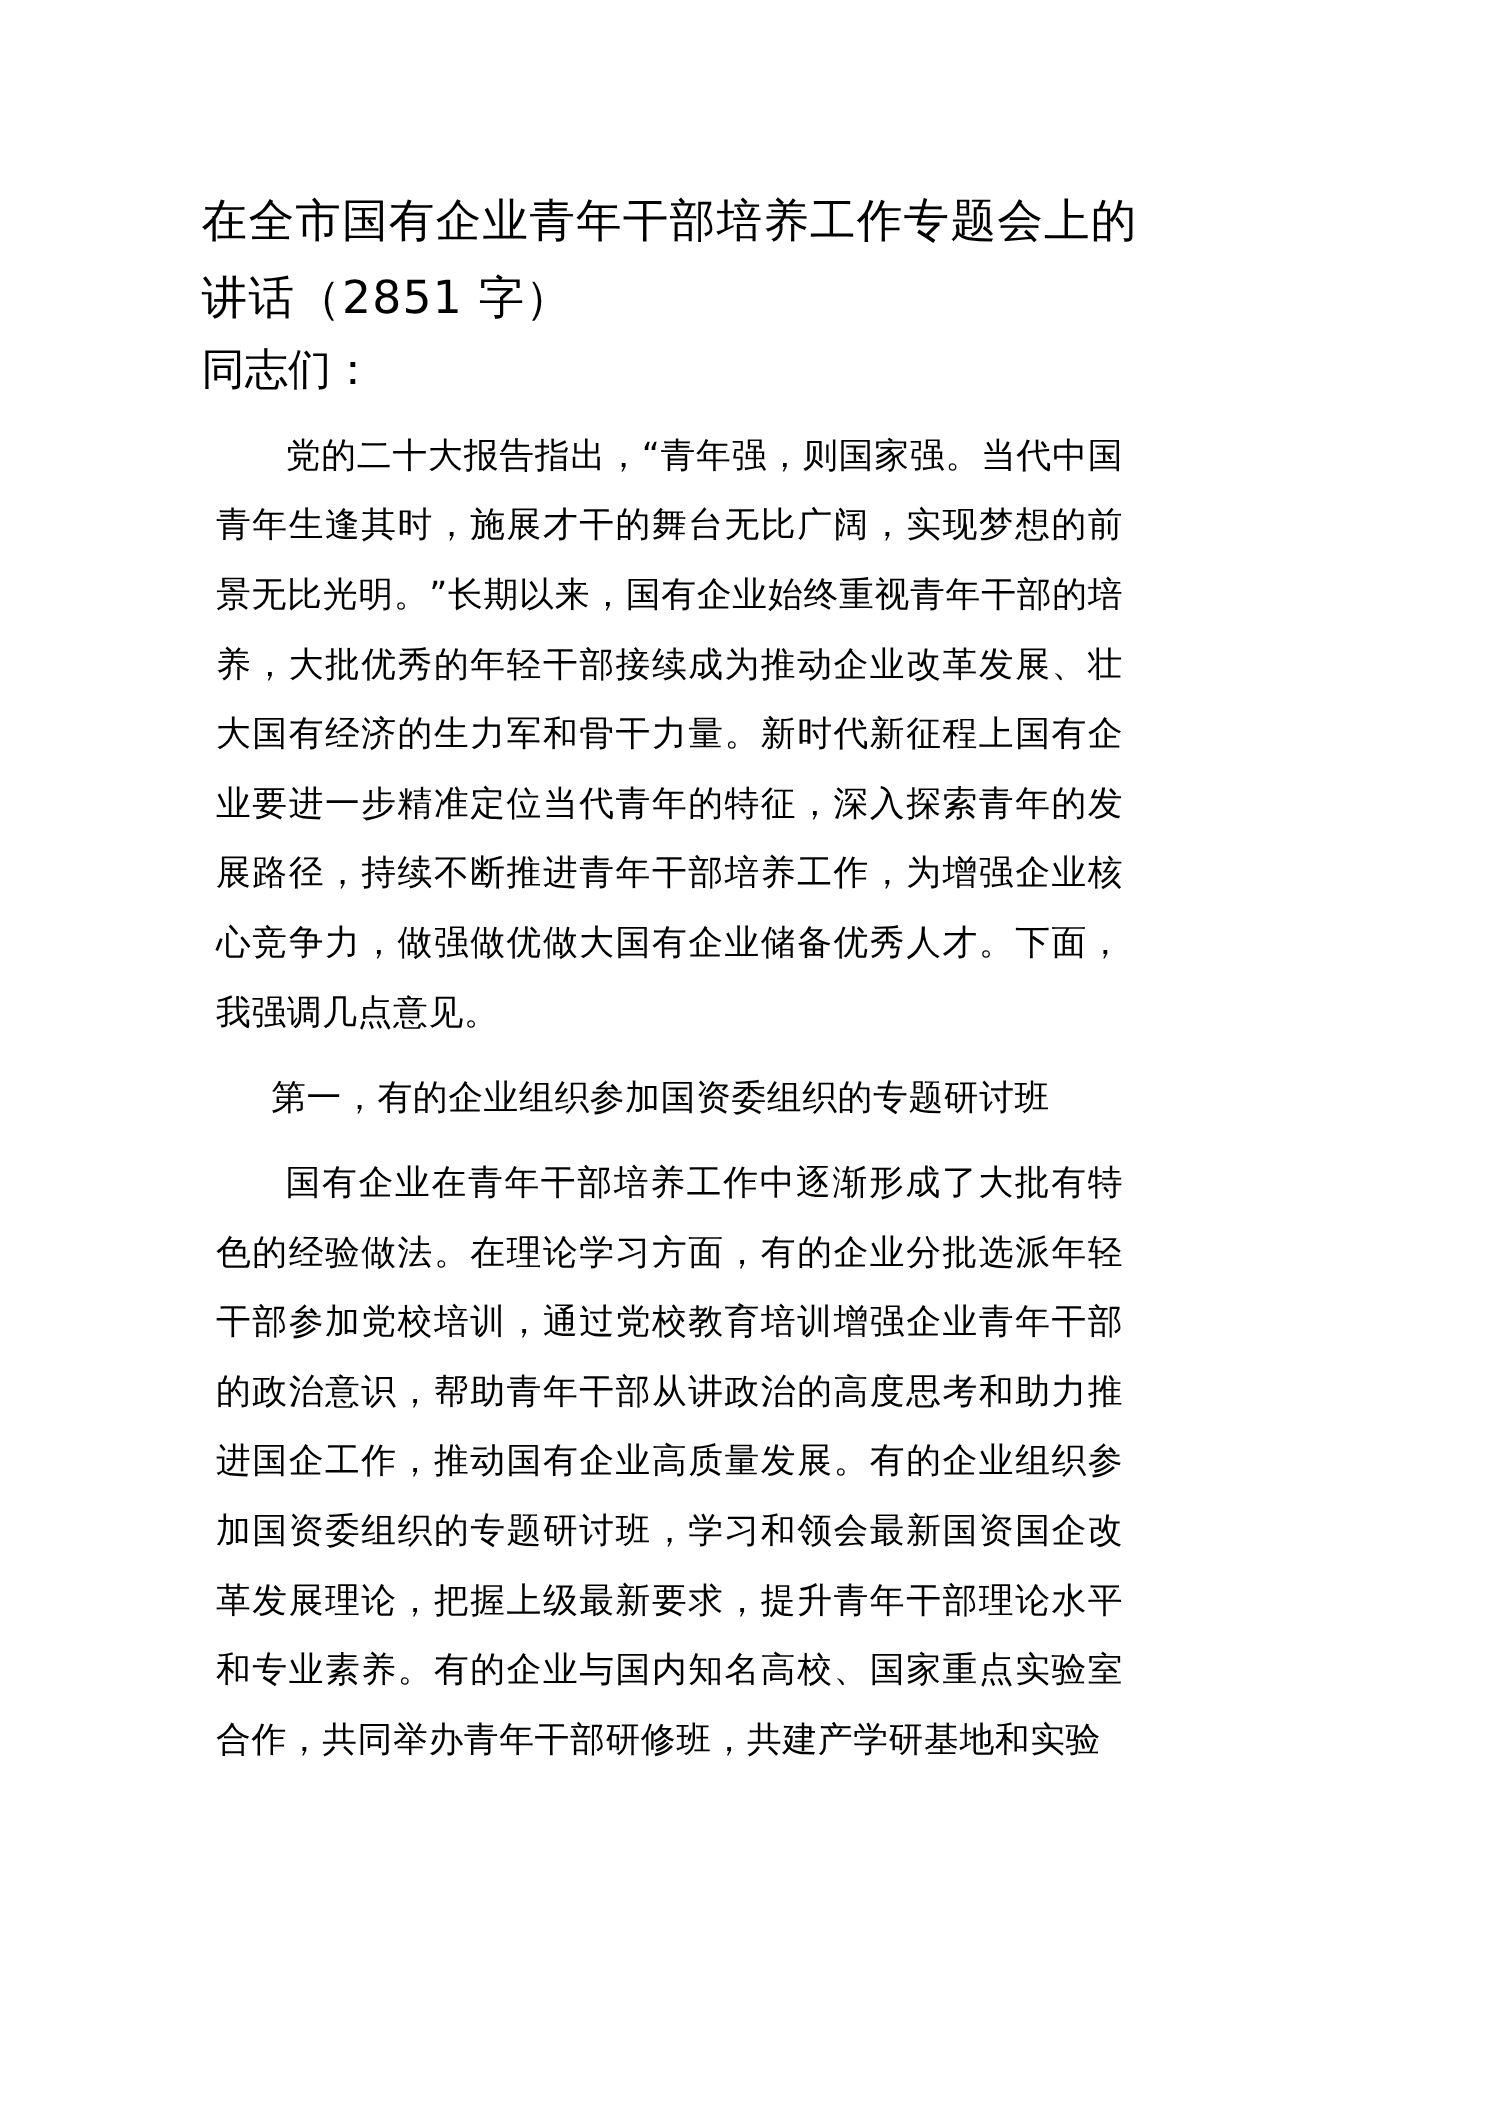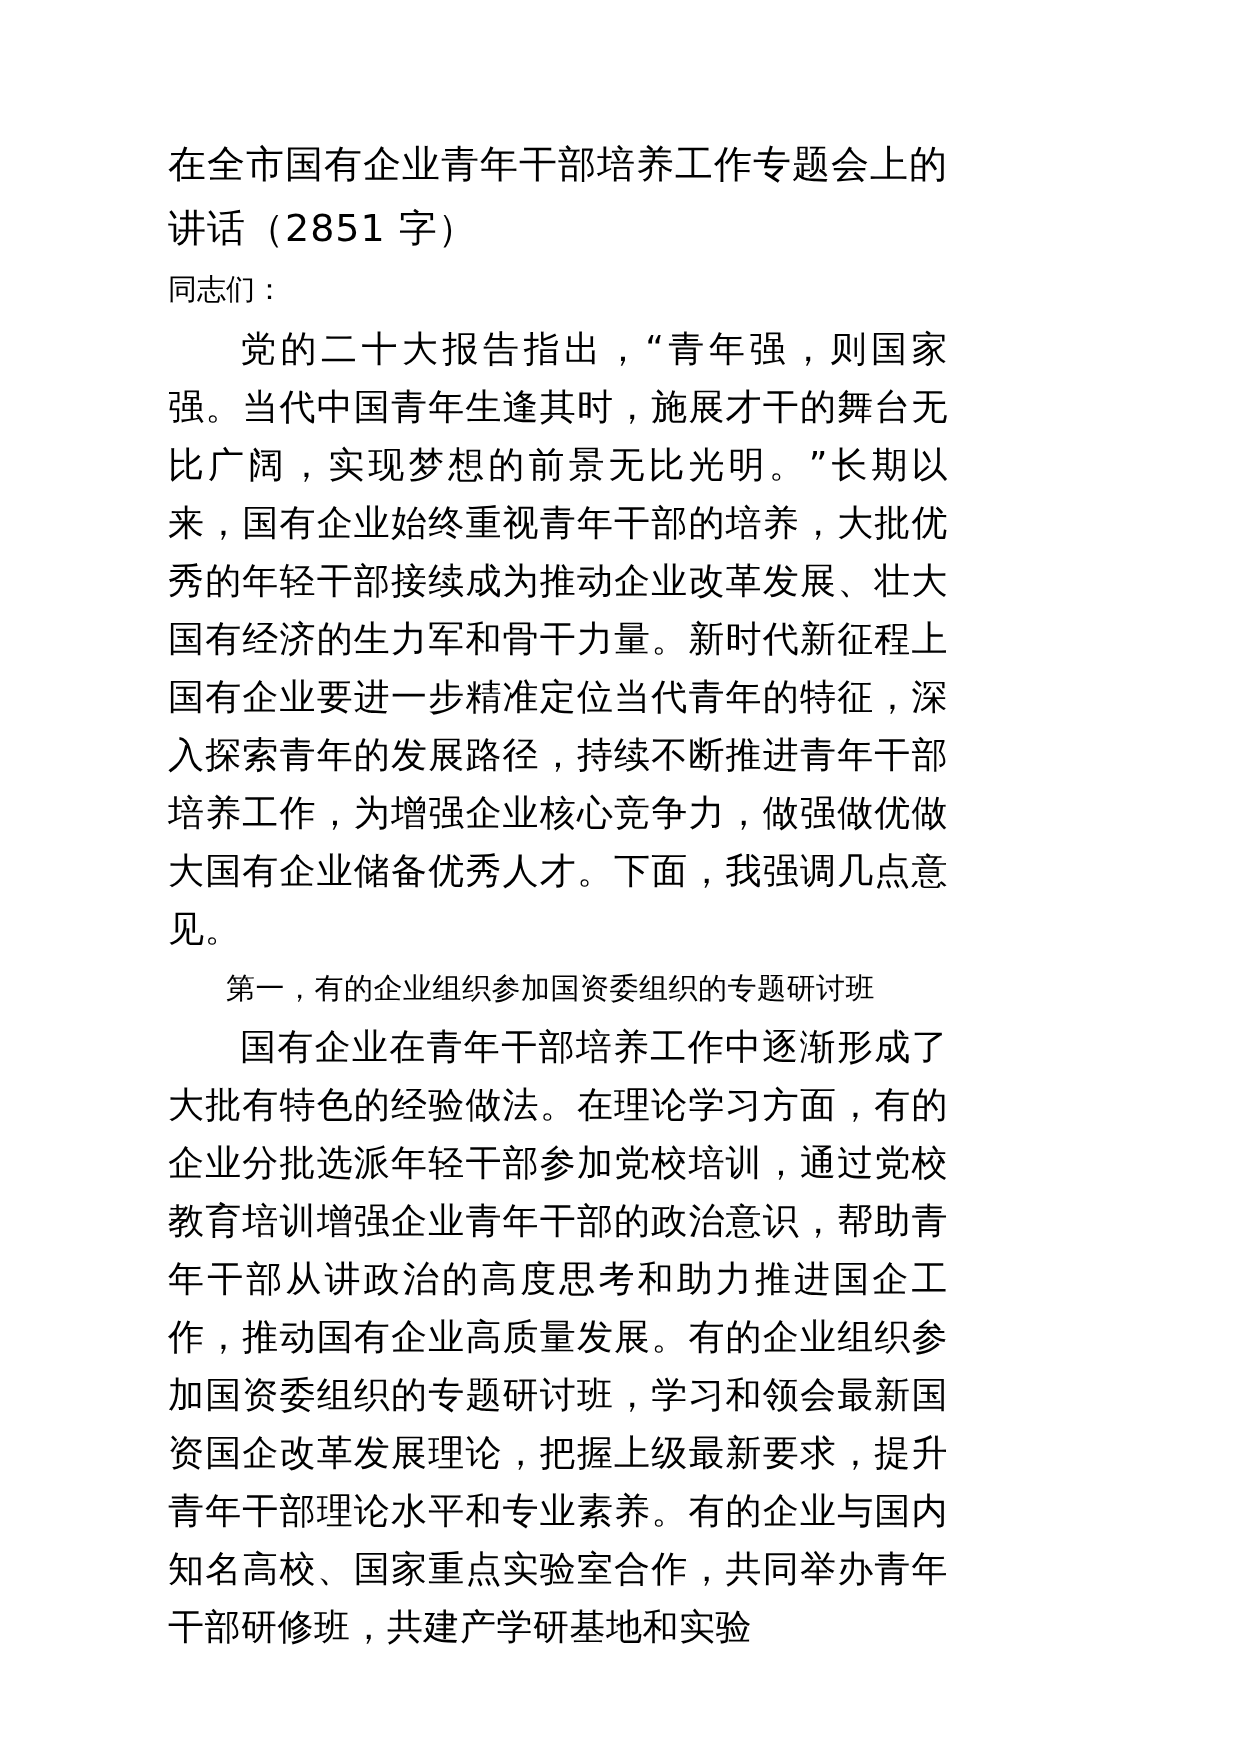--- a/index.html
+++ b/index.html
@@ -11,39 +11,39 @@
       width: 1240px;
       height: 1754px;
       position: relative;
       overflow: hidden;
       font-family: "DejaVu Sans", "Liberation Sans", sans-serif;
       color: #000000;
     }
     .page {
       position: absolute;
       left: 168px;
-      top: 132px;
+      top: 152px;
       width: 780px;
     }
     .title {
       font-size: 38px;
       line-height: 64px;
       margin: 0;
       font-weight: normal;
       letter-spacing: 1px;
     }
     .salutation {
-      font-size: 29px;
+      font-size: 36px;
       line-height: 58px;
       margin: 0 0 2px 0;
     }
     .para {
-      font-size: 36px;
+      font-size: 29px;
       line-height: 58px;
-      margin: 0;
+      margin: 12px;
       text-indent: 2em;
       text-align: justify;
       text-justify: inter-character;
       letter-spacing: 0.5px;
     }
     .heading {
       font-size: 29px;
       line-height: 60px;
       margin: 0;
       text-indent: 2em;

